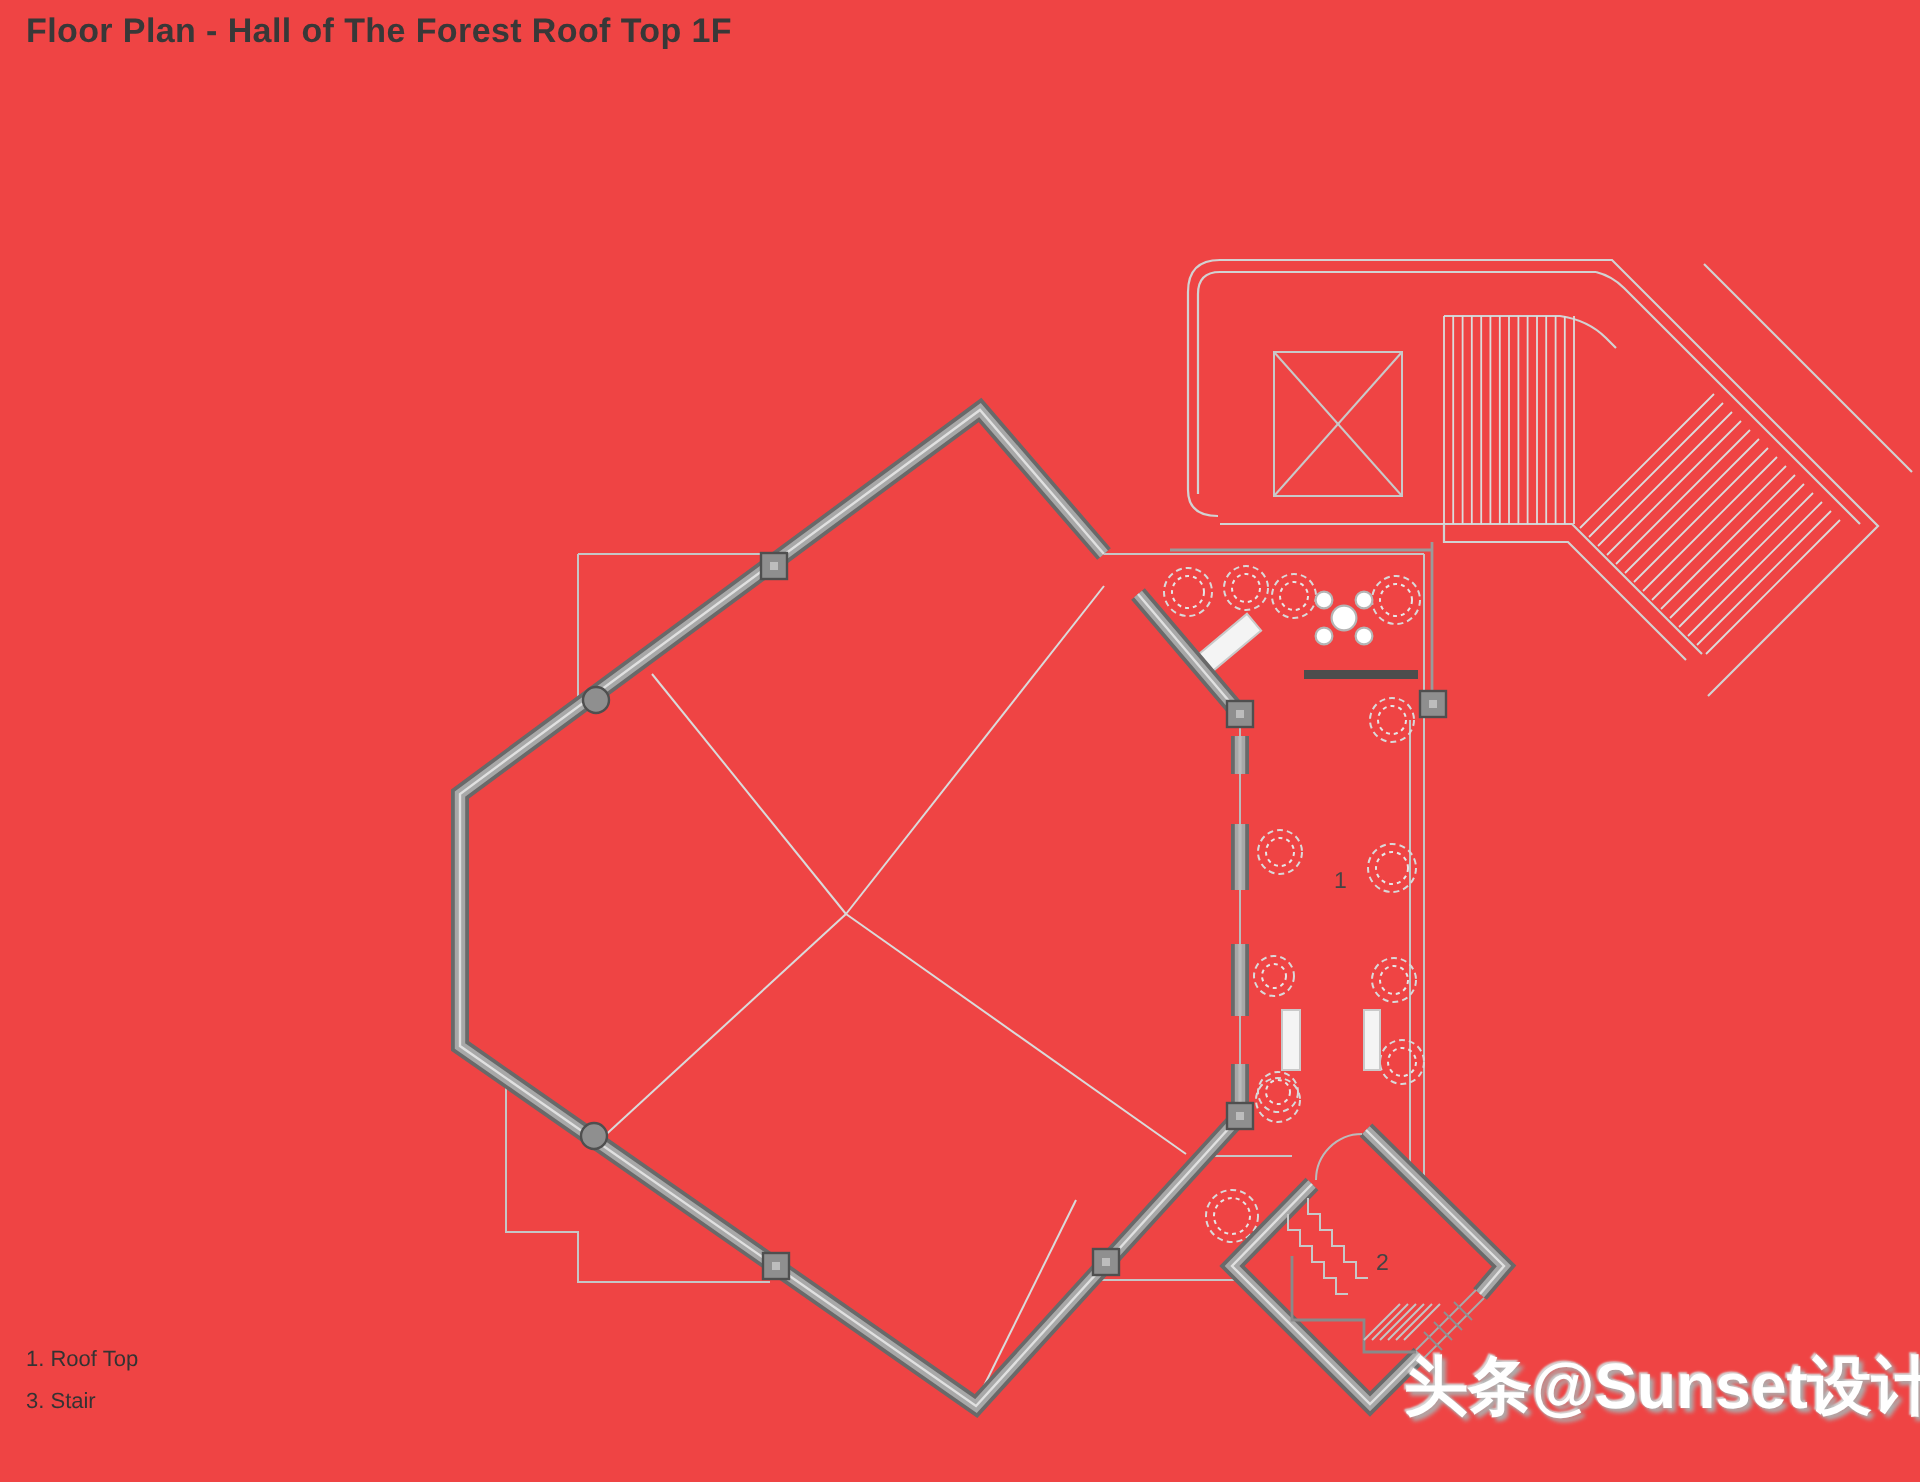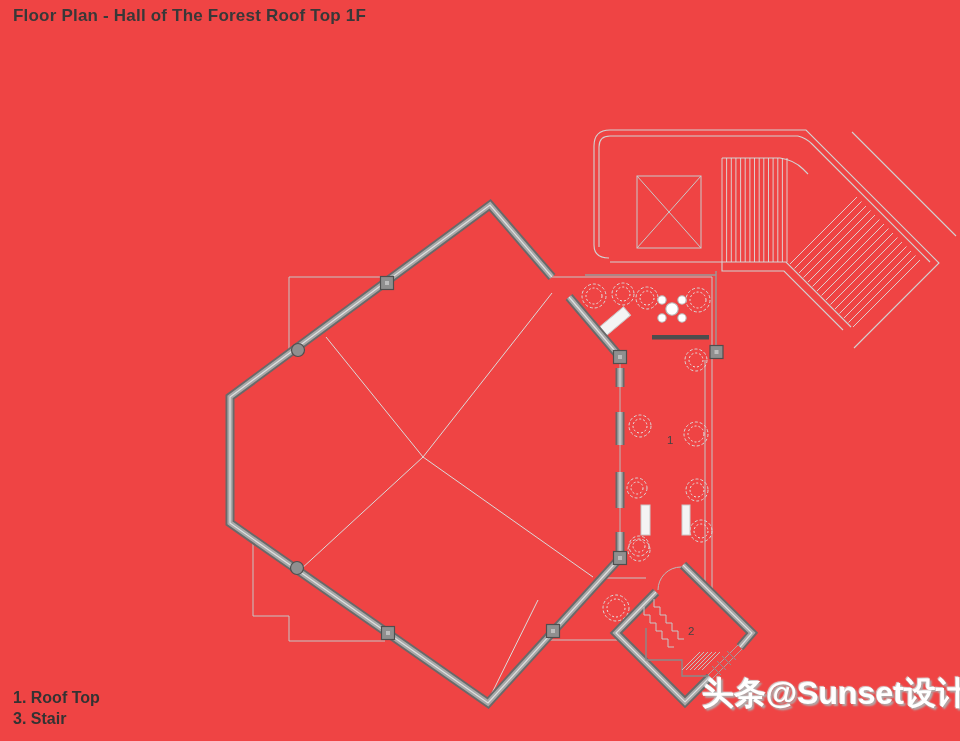--- a/index.html
+++ b/index.html
@@ -1,20 +1,20 @@
 <!DOCTYPE html>
 <html><head>
 <meta charset="utf-8">
 <style>
   html,body{margin:0;padding:0;background:#ffffff;}
   .canvas{position:relative;width:960px;height:741px;background:#ef4444;overflow:hidden;
           font-family:"Liberation Sans",sans-serif;}
   .plan-svg{position:absolute;left:0;top:0;}
   .title{position:absolute;left:13px;top:6px;font-size:17px;font-weight:700;color:#383838;letter-spacing:.2px;}
-  .legend{position:absolute;left:13px;top:687px;font-size:16px;font-weight:700;color:#333;line-height:21px;}
+  .legend{position:absolute;left:13px;top:670px;font-size:11px;font-weight:400;color:#333;line-height:21px;}
   .watermark{position:absolute;left:702px;top:672px;font-size:32px;font-weight:700;color:#ffffff;
              text-shadow:2px 2px 2px #adadad,-1px -1px 1px #d8d8d8,0 0 1px #bbbbbb;white-space:nowrap;}
   svg text{font-family:"Liberation Sans",sans-serif;}
 </style>
 </head>
 <body>
 
 <div class="canvas">
 
   <div class="title">Floor Plan - Hall of The Forest Roof Top 1F</div>

